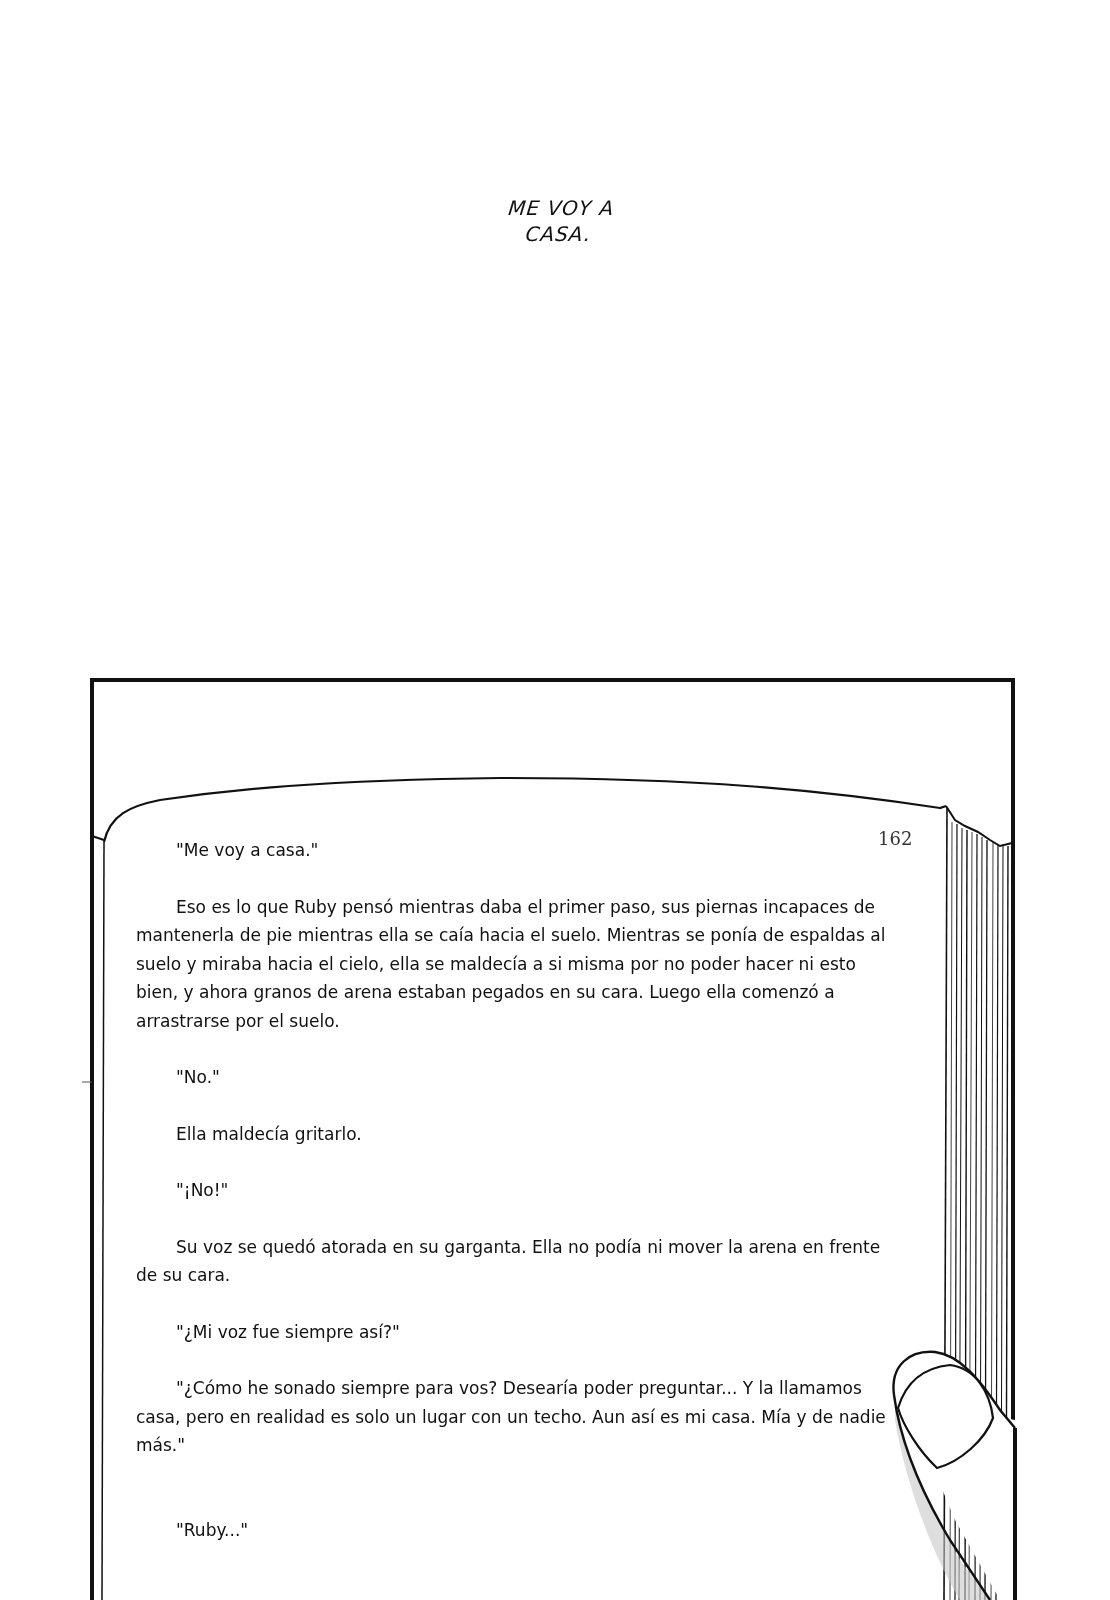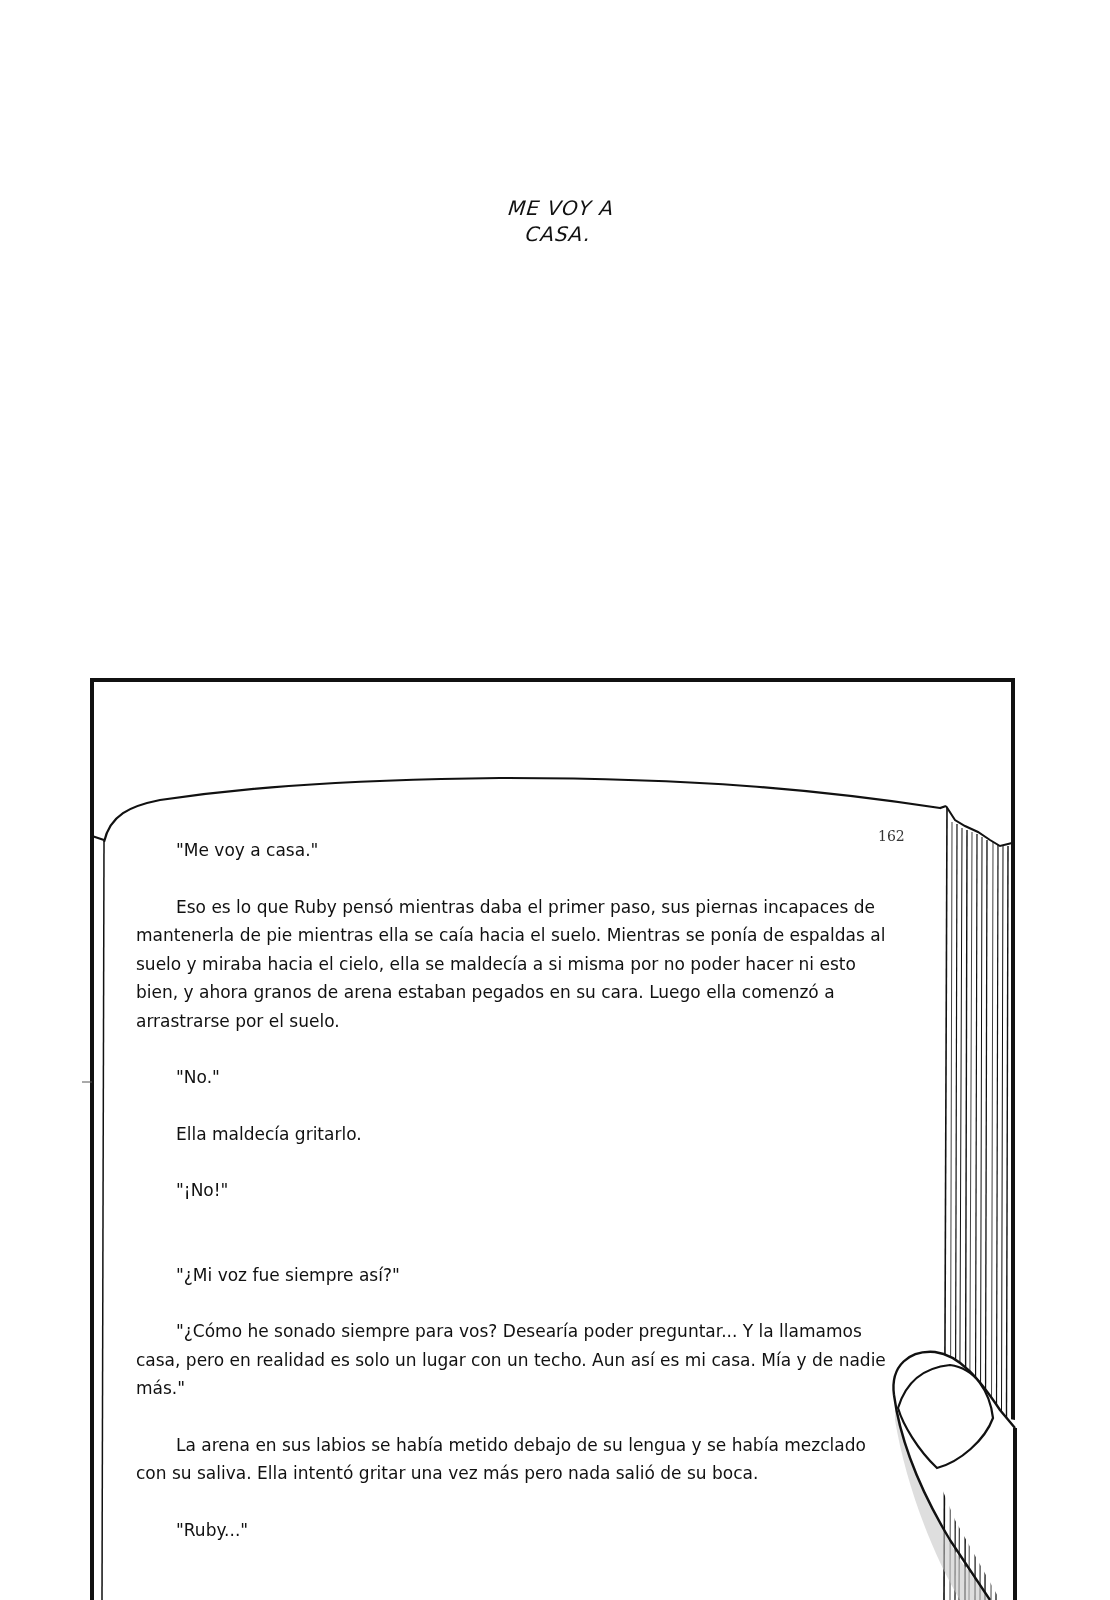--- a/index.html
+++ b/index.html
@@ -10,21 +10,21 @@
     letter-spacing: 1px; color: #111; transform: skewX(-6deg);
   }
   .panel {
     position: absolute; left: 90px; top: 678px; width: 925px; height: 940px;
     border-top: 4px solid #111; border-left: 4px solid #111; border-right: 4px solid #111;
     box-sizing: border-box;
   }
   svg.art { position: absolute; left: 0; top: 0; }
   .page-number {
     position: absolute; left: 878px; top: 828px; font-family: "DejaVu Serif", serif;
-    font-size: 14px; color: #333;
+    font-size: 18px; color: #333;
   }
   .book-text {
     position: absolute; left: 136px; top: 836px; width: 760px;
     font-family: "DejaVu Sans", sans-serif; font-size: 17px; color: #111;
   }
   .para { margin: 0; line-height: 28.5px; }
   .indent { text-indent: 40px; }
   .gap { height: 28px; }
 </style>
 </head>
@@ -79,21 +79,21 @@
   <p class="para indent">"Me voy a casa."</p>
   <div class="gap"></div>
   <p class="para indent">Eso es lo que Ruby pensó mientras daba el primer paso, sus piernas incapaces de mantenerla de pie mientras ella se caía hacia el suelo. Mientras se ponía de espaldas al suelo y miraba hacia el cielo, ella se maldecía a si misma por no poder hacer ni esto bien, y ahora granos de arena estaban pegados en su cara. Luego ella comenzó a arrastrarse por el suelo.</p>
   <div class="gap"></div>
   <p class="para indent">"No."</p>
   <div class="gap"></div>
   <p class="para indent">Ella maldecía gritarlo.</p>
   <div class="gap"></div>
   <p class="para indent">"¡No!"</p>
   <div class="gap"></div>
+  <p class="para indent">Su voz se quedó atorada en su garganta. Ella no podía ni mover la arena en frente de su cara.</p>
   <div class="gap"></div>
   <p class="para indent">"¿Mi voz fue siempre así?"</p>
   <div class="gap"></div>
   <p class="para indent">"¿Cómo he sonado siempre para vos? Desearía poder preguntar... Y la llamamos casa, pero en realidad es solo un lugar con un techo. Aun así es mi casa. Mía y de nadie más."</p>
   <div class="gap"></div>
-  <p class="para indent">La arena en sus labios se había metido debajo de su lengua y se había mezclado con su saliva. Ella intentó gritar una vez más pero nada salió de su boca.</p>
   <div class="gap"></div>
   <p class="para indent">"Ruby..."</p>
 </div>
 
 </body></html>

